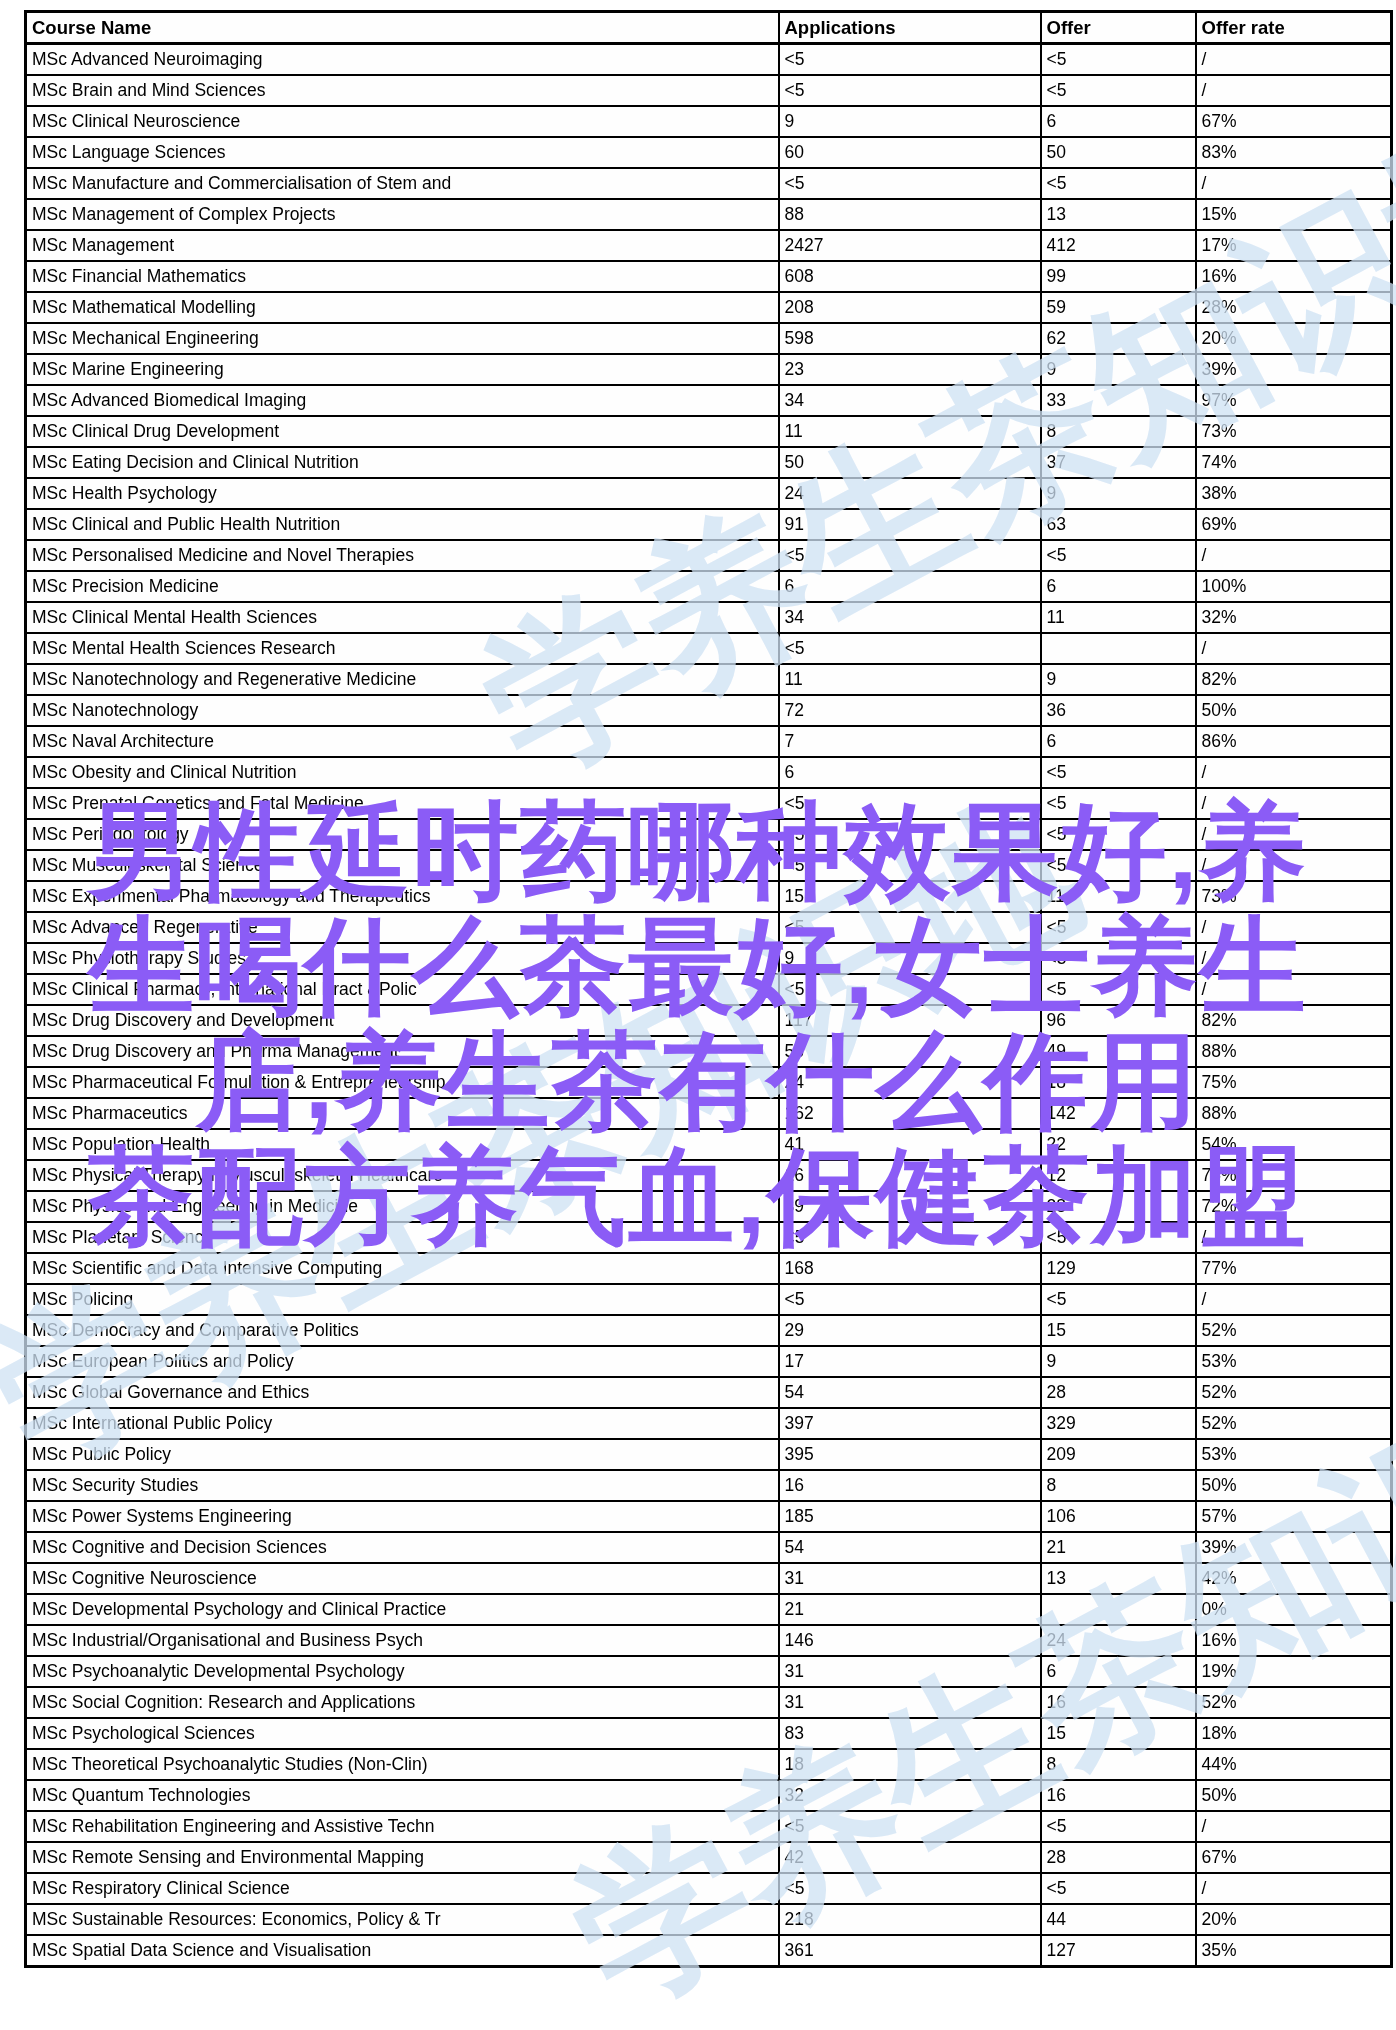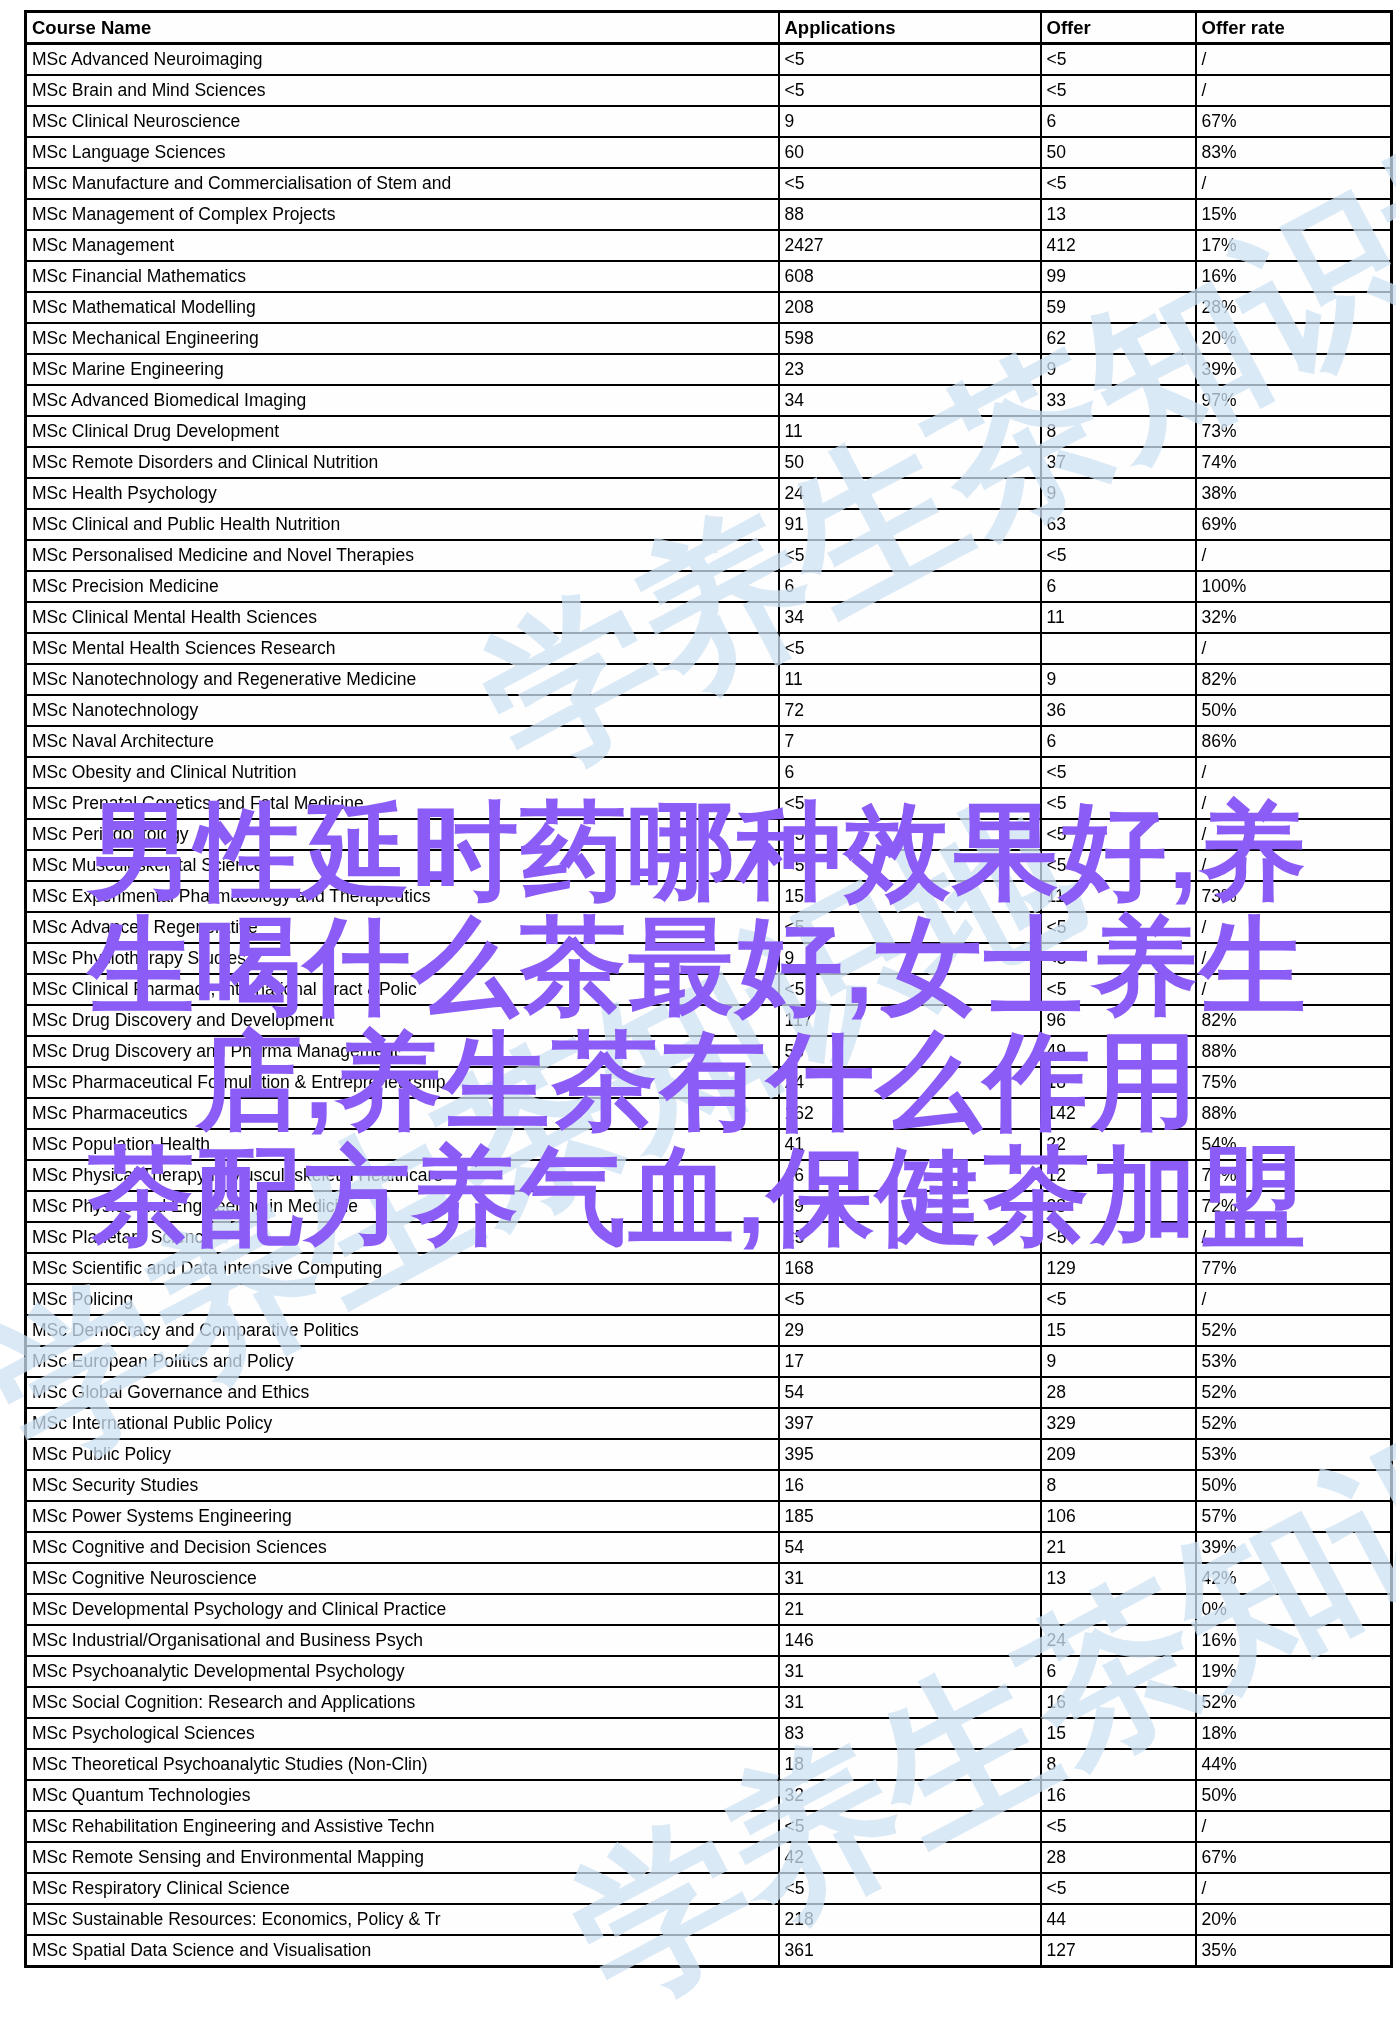--- a/index.html
+++ b/index.html
@@ -161,21 +161,21 @@
           <td>33</td>
           <td>97%</td>
         </tr>
         <tr>
           <td>MSc Clinical Drug Development</td>
           <td>11</td>
           <td>8</td>
           <td>73%</td>
         </tr>
         <tr>
-          <td>MSc Remote Disorders and Clinical Nutrition</td>
+          <td>MSc Eating Decision and Clinical Nutrition</td>
           <td>50</td>
           <td>37</td>
           <td>74%</td>
         </tr>
         <tr>
           <td>MSc Health Psychology</td>
           <td>24</td>
           <td>9</td>
           <td>38%</td>
         </tr>

